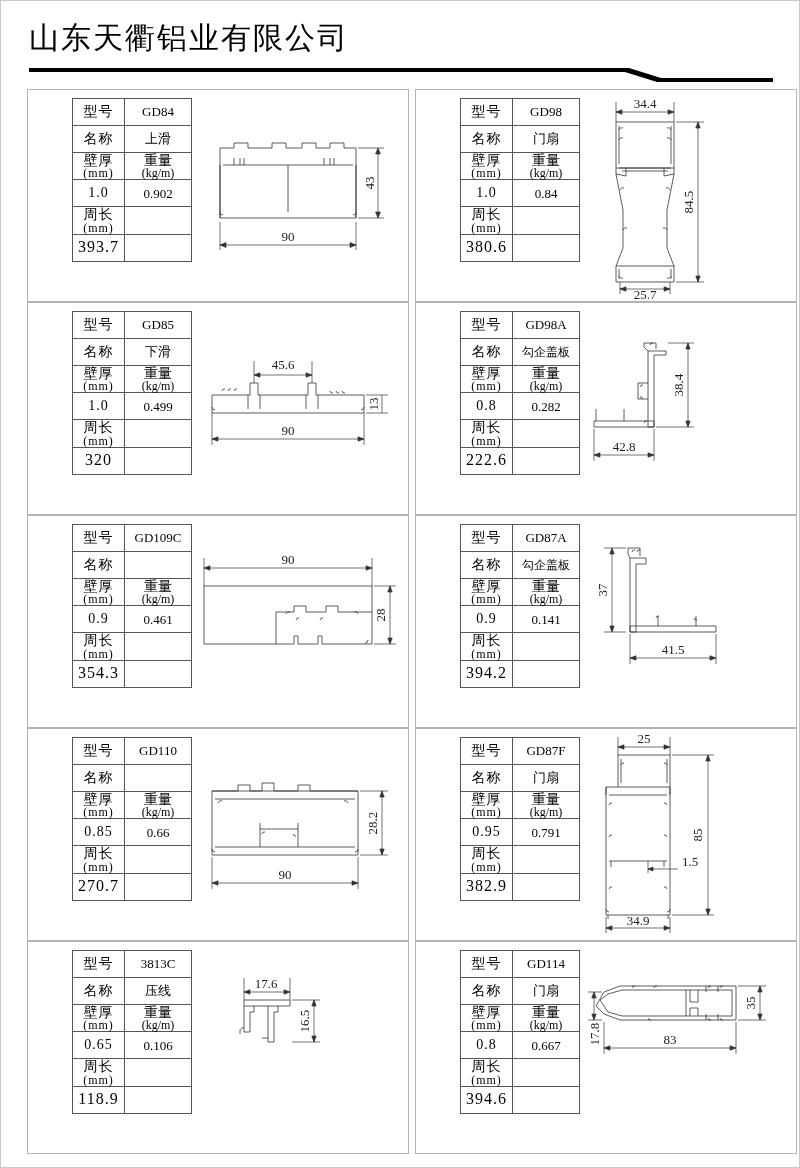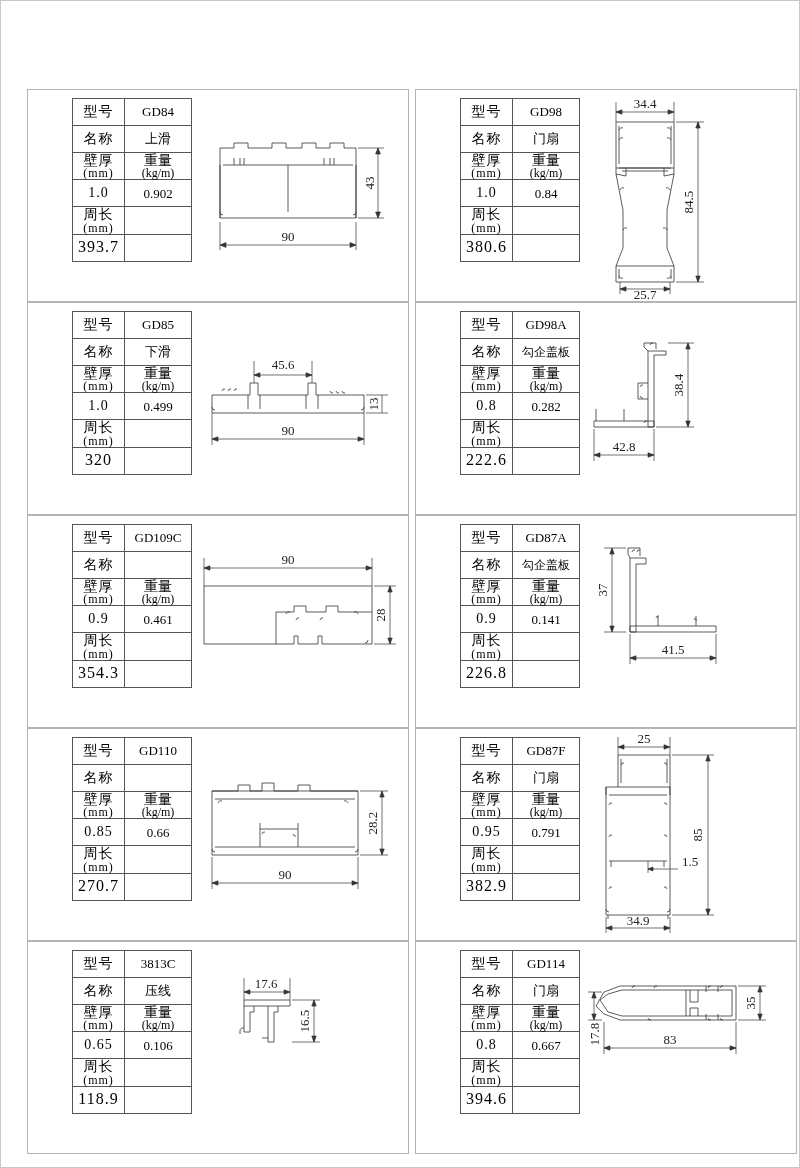--- a/index.html
+++ b/index.html
@@ -105,20 +105,26 @@
     height: 211px;
   }
   .drawing svg { display: block; width: 100%; height: 100%; }
   .dim { font-family: "Liberation Serif", serif; font-size: 13px; fill: #222; }
 </style>
 </head>
 <body>
 
 <div class="page">
 
+  <div class="header">
+    <div class="company-title">山东天衢铝业有限公司</div>
+    <svg class="header-rule" viewBox="0 0 744 16" preserveAspectRatio="none">
+      <path d="M0,2 L600,2 L632,12 L744,12 L744,16 L628,16 L596,6 L0,6 Z" fill="#000"></path>
+    </svg>
+  </div>
 
   <div class="grid">
 
     <div class="row">
 
       <div class="card">
         <table class="spec-table">
           <tbody>
               <tr>
             <td class="c-label">型号</td>
@@ -543,21 +549,21 @@
             <td class="c-value val-left">0.141</td>
           </tr>
           <tr>
             <td class="c-label">
               <span class="lbl-main">周长</span>
               <span class="unit">(mm)</span>
             </td>
             <td class="c-value"></td>
           </tr>
           <tr>
-            <td class="c-label full-span">226.8</td>
+            <td class="c-label full-span">394.2</td>
             <td class="c-value"></td>
           </tr>
         </tbody>
           </table>
 
         <div class="drawing">
           <svg viewBox="0 0 210 211">
             <g stroke="#333" stroke-width="0.8" fill="none">
 
               <path d="M44,42 L44,116 L50,116 L50,48 L60,48 L60,42 Z"></path>

